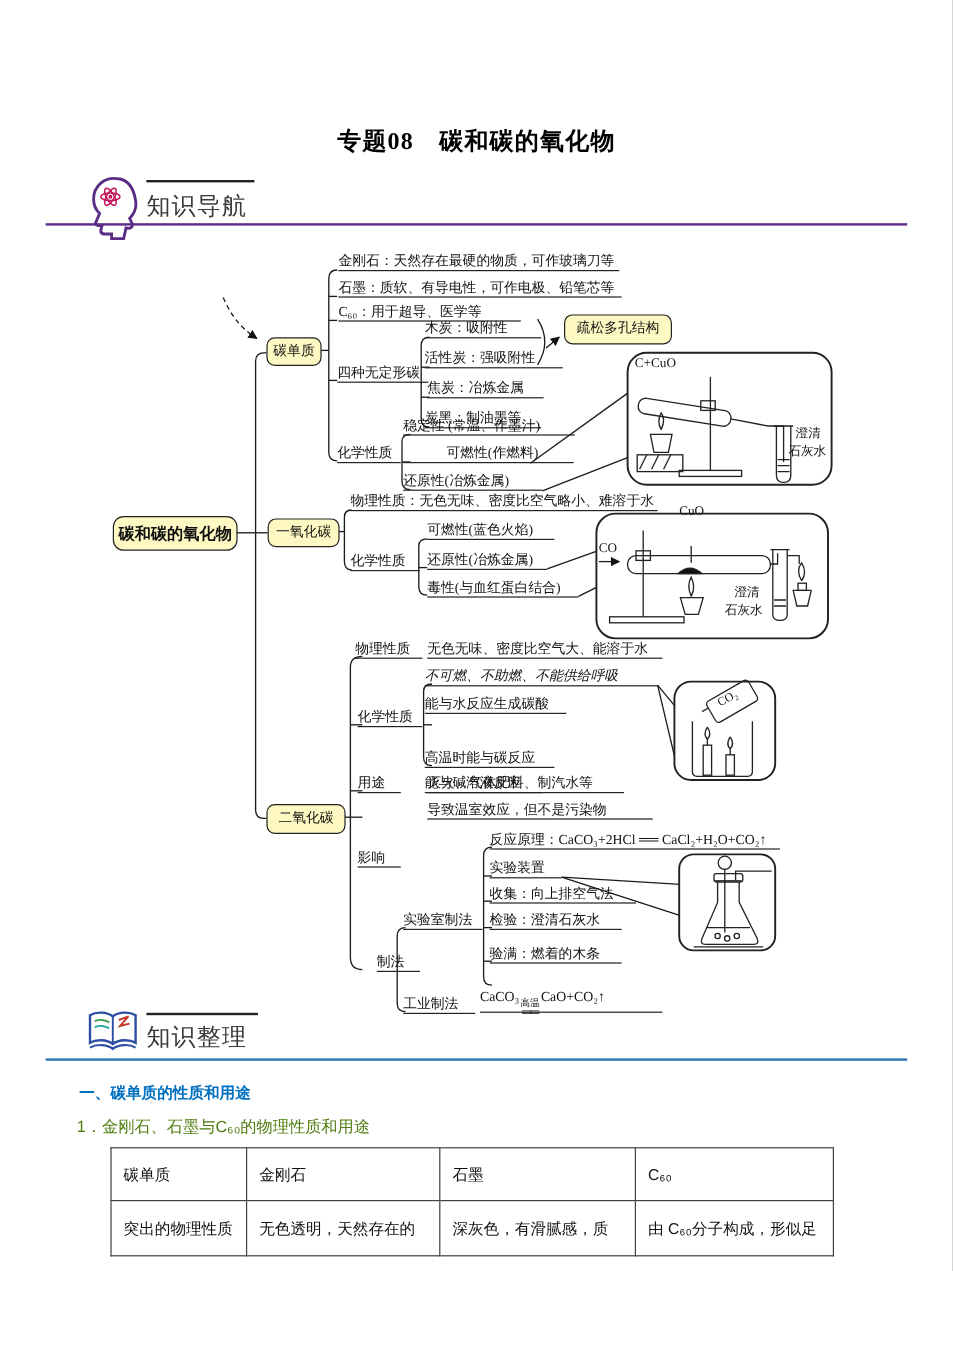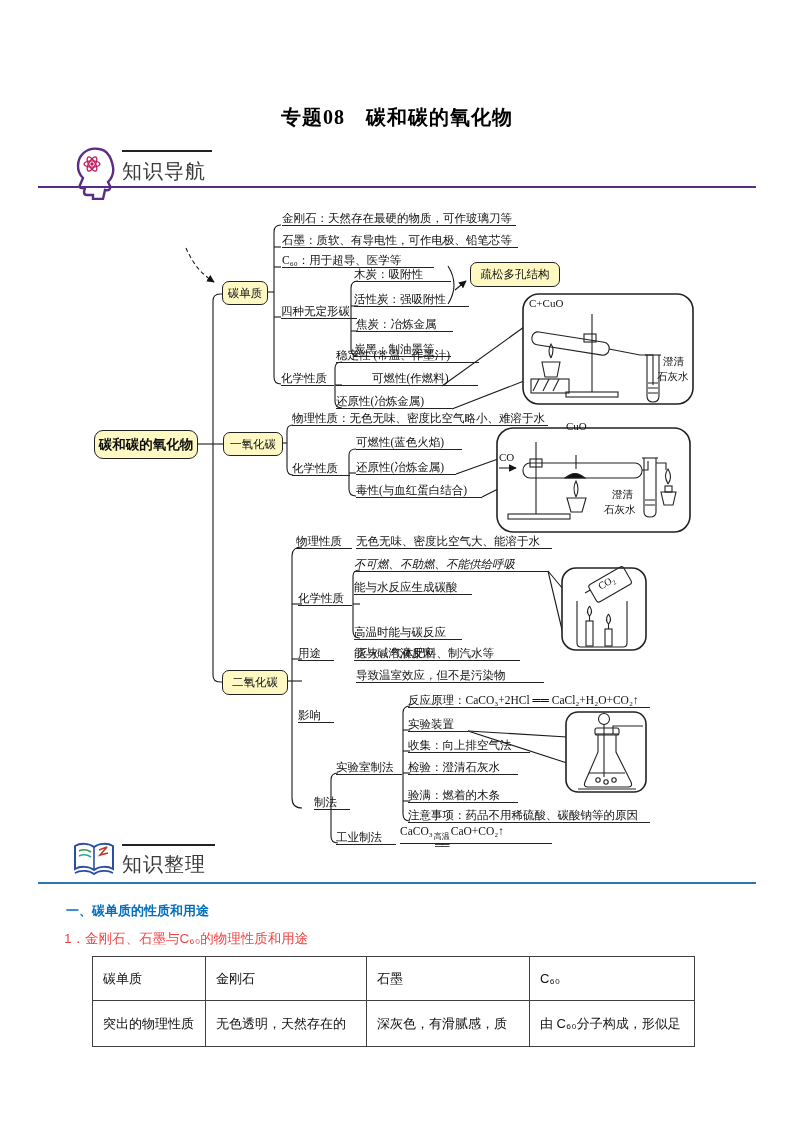--- a/index.html
+++ b/index.html
@@ -19,21 +19,21 @@
         border:1.4px solid #222;border-radius:7px;font:11.5px/13px "Liberation Serif","DejaVu Serif",serif;color:#111;}
   .root{font-size:13.5px;font-weight:bold;border-radius:9px;}
   .notebox{position:absolute;background:#fff;border:1.2px solid #222;border-radius:8px;
            font:10.5px/14px "Liberation Serif","DejaVu Serif",serif;color:#111;text-align:center;padding-top:4px;}
   .bl{position:absolute;font:10.5px/12px "Liberation Serif","DejaVu Serif",serif;color:#111;white-space:nowrap;}
   .stack{display:inline-flex;flex-direction:column;align-items:center;vertical-align:-4px;margin:0 1px;}
   .stack .cond{font-size:8px;line-height:8px;}
   .stack .dbl{font-size:11px;line-height:8px;letter-spacing:-1px;}
   
   .h1-blue{position:absolute;font-size:13px;font-weight:bold;color:#0070C0;}
-  .h2-black{position:absolute;font-size:13.5px;color:#ef4444;}
+  .h2-black{position:absolute;font-size:13.5px;color:#4d7c0f;}
   table.tb{position:absolute;border-collapse:collapse;table-layout:fixed;font-size:13px;color:#111;}
   table.tb td{border:1.6px solid #404040;padding:0 0 0 10px;white-space:nowrap;overflow:hidden;}
 </style>
 </head>
 <body>
 
 <div class="page">
 
   <svg class="layer" width="794" height="1123" viewBox="0 0 794 1123">
     <defs>
@@ -221,21 +221,20 @@
   <div class="mm u" style="left:356px;top:646px;width:164px;">灭火、气体肥料、制汽水等</div>
   <div class="mm u" style="left:298px;top:708px;width:36px;">影响</div>
   <div class="mm u" style="left:356px;top:668px;width:188px;">导致温室效应，但不是污染物</div>
   <div class="mm u" style="left:296px;top:795px;width:36px;margin-left:18px;">制法</div>
   <div class="mm u" style="left:336px;top:760px;width:66px;">实验室制法</div>
   <div class="mm u" style="left:408px;top:693px;width:242px;">反应原理：CaCO₃+2HCl ══ CaCl₂+H₂O+CO₂↑</div>
   <div class="mm u" style="left:408px;top:717px;width:60px;">实验装置</div>
   <div class="mm u" style="left:408px;top:738px;width:122px;">收集：向上排空气法</div>
   <div class="mm u" style="left:408px;top:760px;width:110px;">检验：澄清石灰水</div>
   <div class="mm u" style="left:408px;top:788px;width:110px;">验满：燃着的木条</div>
-  <div class="mm u" style="left:408px;top:808px;width:242px;">注意事项：药品不用稀硫酸、碳酸钠等的原因</div>
   <div class="mm u" style="left:336px;top:830px;width:60px;">工业制法</div>
   <div class="mm u" style="left:400px;top:824px;width:152px;height:19px;">
     <span>CaCO₃</span><span class="stack">
         <span class="cond">高温</span>
         <span class="dbl">══</span>
       </span><span>CaO+CO₂↑</span>
   </div>
 
   <div class="bl" style="left:529px;top:297px;font-size:11px;">C+CuO</div>
   <div class="bl" style="left:663px;top:356px;">澄清</div>

